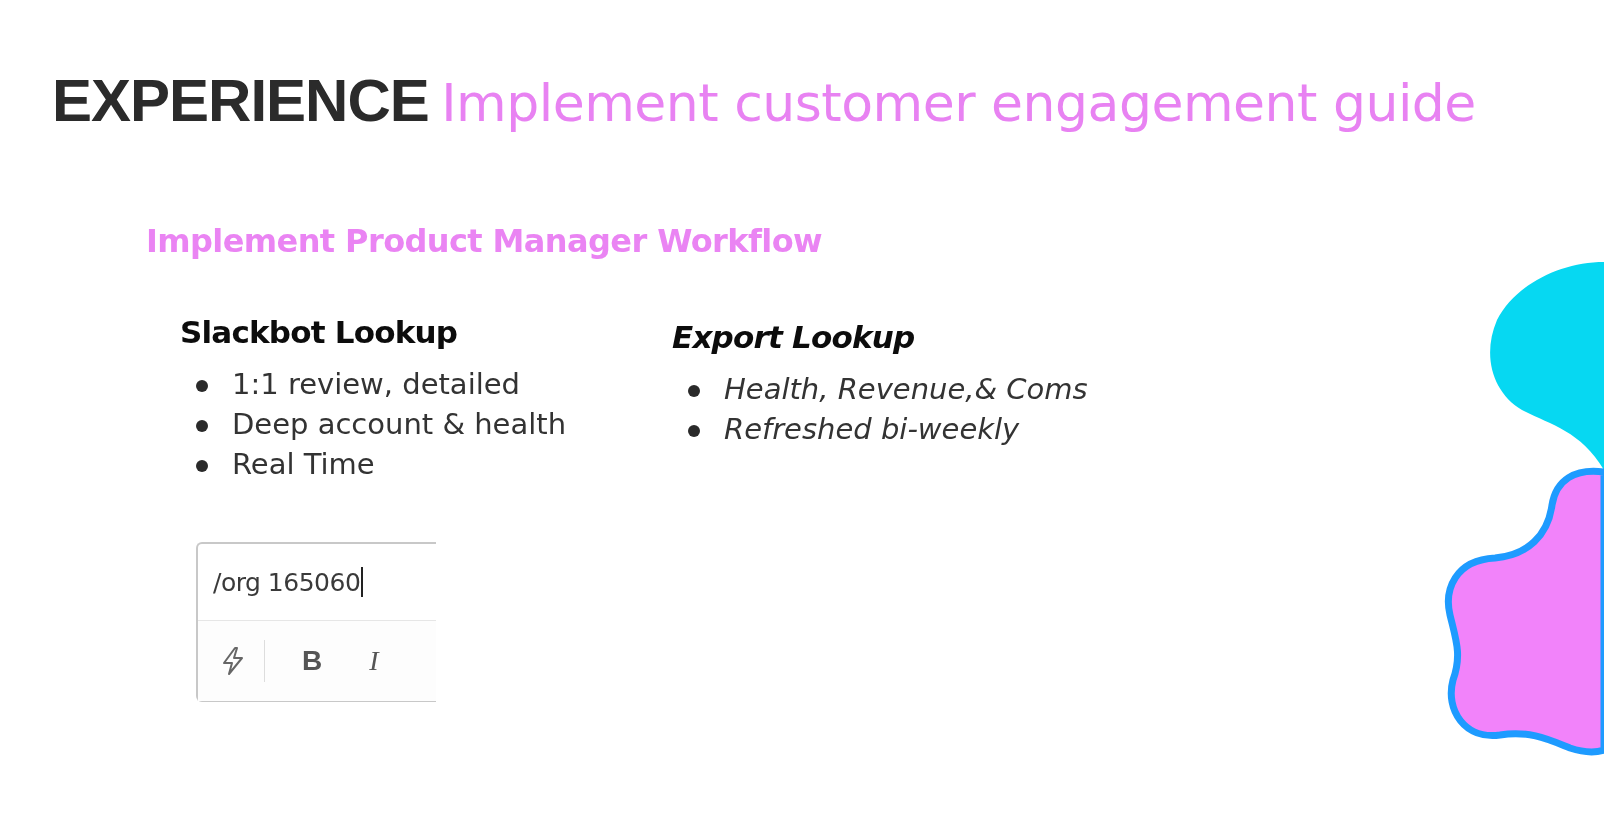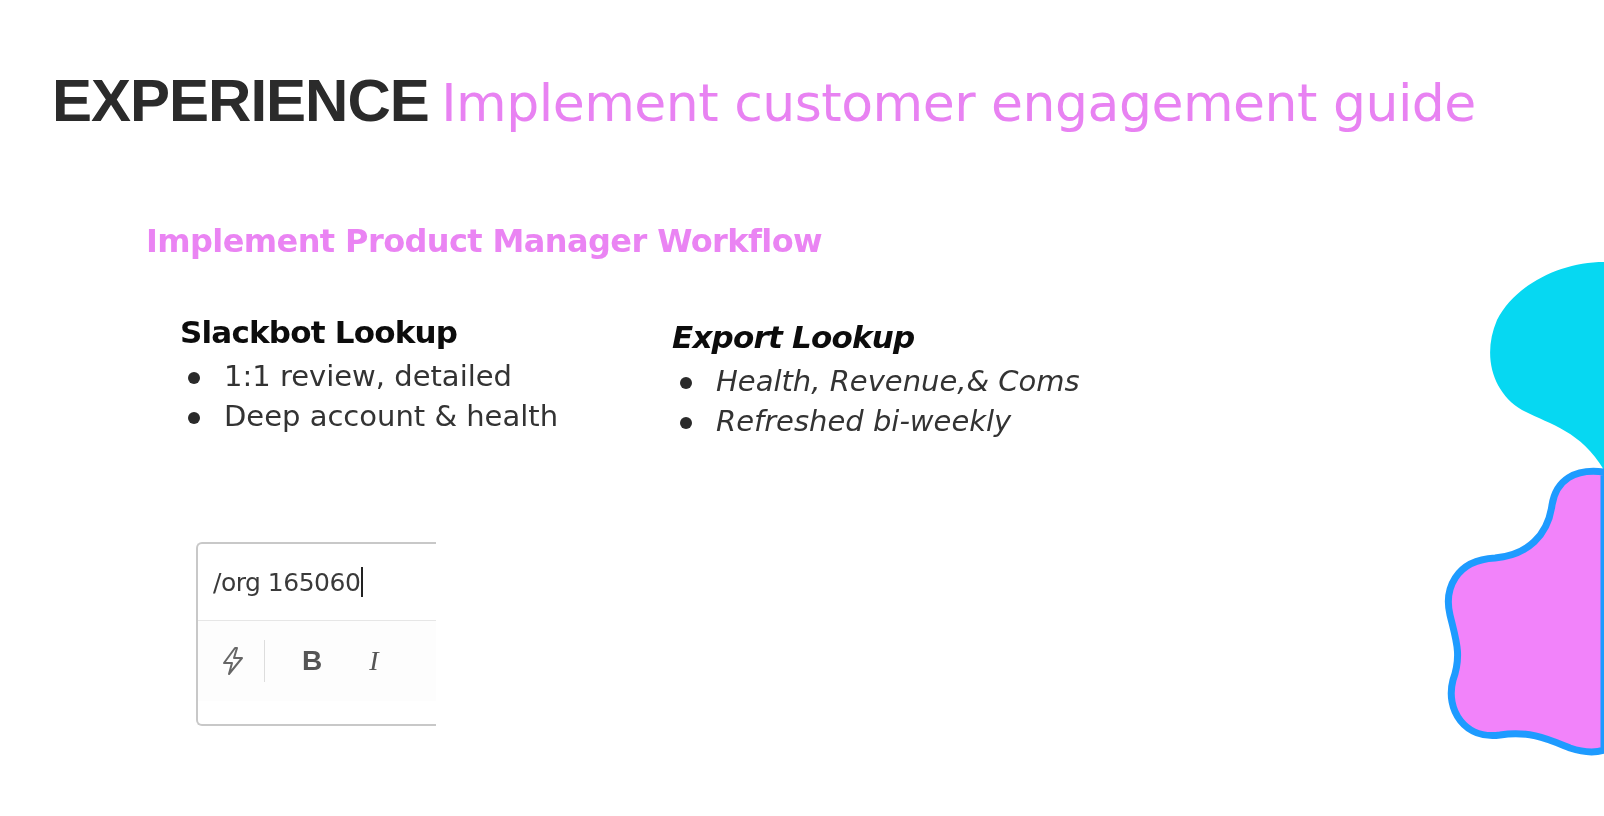--- a/index.html
+++ b/index.html
@@ -5,26 +5,26 @@
   html, body { margin:0; padding:0; }
   body { width:1604px; height:816px; background:#ffffff; position:relative; overflow:hidden;
          font-family:"Liberation Sans", sans-serif; }
   .title-row { position:absolute; left:52px; top:66px; white-space:nowrap; }
   .title-strong { font-family:"Liberation Sans", sans-serif; font-weight:bold; font-size:60px; color:#2b2b2b; letter-spacing:-1px;margin-top:6px; }
   .title-light { font-family:"DejaVu Sans", sans-serif; font-weight:normal; font-size:52px; color:#e882f2; margin-left:8px; letter-spacing:-0.5px; }
   .subtitle { position:absolute; left:146px; top:222px; font-family:"DejaVu Sans", sans-serif; font-weight:bold;
               font-size:32px; color:#ea84f3; letter-spacing:-0.6px; }
   .col { position:absolute; }
   .col h3 { margin:0; font-family:"DejaVu Sans", sans-serif; font-weight:bold; font-size:31px; color:#0c0c0c; letter-spacing:-0.8px; line-height:40px; }
-  .col ul { list-style:none; margin:4px; padding:0; }
+  .col ul { list-style:none; margin:12px; padding:0; }
   .col li { font-family:"DejaVu Sans", sans-serif; font-size:29px; color:#333333; line-height:40px; position:relative; padding-left:40px; }
   .col li::before { content:""; position:absolute; left:4px; top:16px; width:12px; height:12px; border-radius:50%; background:#2a2a2a; }
   .col-left { left:180px; top:312px; }
   .col-right { left:672px; top:317px;font-style:italic; }
-  .composer { position:absolute; left:196px; top:542px; width:240px; height:184px; border:2px solid #c8c8c8; border-right:none;
+  .composer { position:absolute; left:196px; top:542px; width:240px; height:160px; border:2px solid #c8c8c8; border-right:none;
               border-radius:6px 0 0 6px; background:#fff; box-sizing:border-box; }
   .composer-input { height:76px; border-bottom:1px solid #e6e6e6; display:flex; align-items:center; padding-left:15px;
                     font-family:"DejaVu Sans", sans-serif; font-size:25px; color:#3a3a3a; letter-spacing:-0.5px; }
   .caret { display:inline-block; width:2px; height:30px; background:#222; margin-left:1px; }
   .composer-toolbar { display:flex; align-items:center; height:80px; padding-left:22px; background:#fdfdfd; }
   .tb-btn { color:#555; font-size:28px; display:flex; align-items:center; justify-content:center; }
   .tb-sep { width:1px; height:42px; background:#dddddd; margin:0 32px 0 18px; }
   .bold-btn { font-family:"Liberation Sans", sans-serif; font-weight:bold; width:30px; }
   .italic-btn { font-family:"Liberation Serif", serif; font-style:italic; margin-left:32px; width:30px; }
   .blobs { position:absolute; left:0; top:0; pointer-events:none; }
@@ -37,20 +37,21 @@
   <span class="title-light">Implement customer engagement guide</span>
 </div>
 
 <div class="subtitle">Implement Product Manager Workflow</div>
 
 <div class="col col-left">
   <h3>Slackbot Lookup</h3>
   <ul>
     <li>1:1 review, detailed</li>
     <li>Deep account &amp; health</li>
+    <li>Real Time</li>
   </ul>
 </div>
 
 <div class="col col-right">
   <h3>Export Lookup</h3>
   <ul>
     <li>Health, Revenue,&amp; Coms</li>
     <li>Refreshed bi-weekly</li>
   </ul>
 </div>

